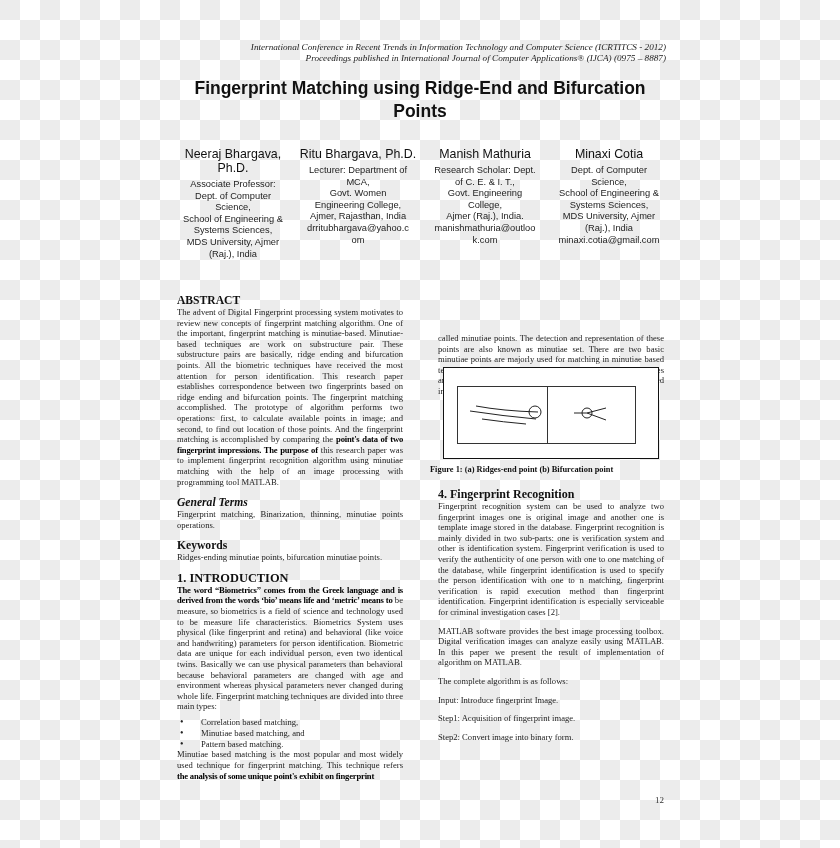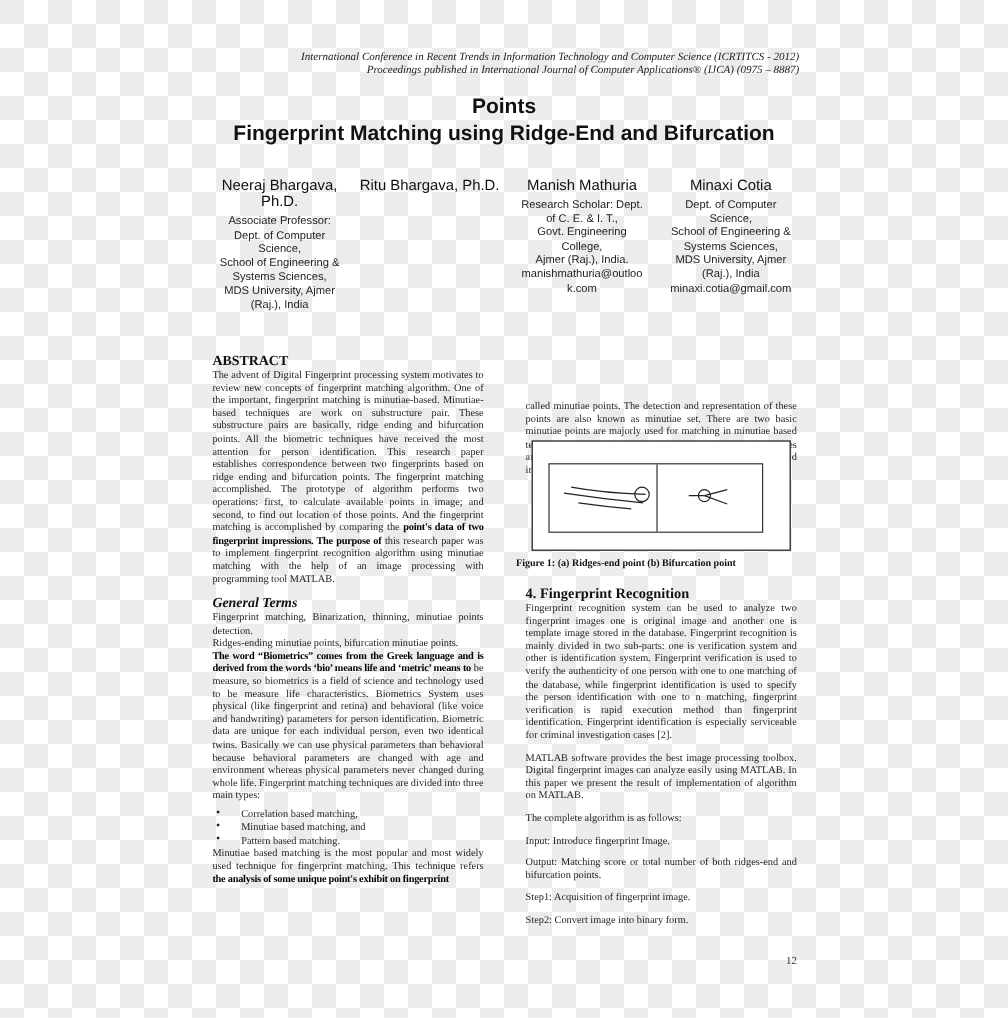--- a/index.html
+++ b/index.html
@@ -42,36 +42,43 @@
   .fig-caption { left: 430px; width: 240px; top: 465px; text-align: left; font-weight: bold; font-size: 8.4px; color: #111; }
   .page-num { left: 655px; top: 795px; font-size: 9px; color: #333; }
 </style>
 </head>
 <body>
 
 <div class="abs header-line serif" style="top:42px;">International Conference in Recent Trends in Information Technology and Computer Science (ICRTITCS - 2012)</div>
 <div class="abs header-line serif" style="top:53px;padding-left:24px;">Proceedings published in International Journal of Computer Applications® (IJCA) (0975 – 8887)</div>
 
 <div class="abs title sans">
+  <div>Fingerprint Matching using Ridge-End and Bifurcation</div>
   <div>Points</div>
-  <div>Fingerprint Matching using Ridge-End and Bifurcation</div>
 </div>
 
 <div class="abs author sans" style="left:172px;">
   <div class="name">Neeraj Bhargava, Ph.D.</div>
   <div class="aff">Associate Professor:
 Dept. of Computer
 Science,
 School of Engineering &amp;
 Systems Sciences,
 MDS University, Ajmer
 (Raj.), India</div>
 </div>
 <div class="abs author sans" style="left:297px;">
   <div class="name">Ritu Bhargava, Ph.D.</div>
+  <div class="aff">Lecturer: Department of
+MCA,
+Govt. Women
+Engineering College,
+Ajmer, Rajasthan, India
+drritubhargava@yahoo.c
+om</div>
 </div>
 <div class="abs author sans" style="left:424px;">
   <div class="name">Manish Mathuria</div>
   <div class="aff">Research Scholar: Dept.
 of C. E. &amp; I. T.,
 Govt. Engineering
 College,
 Ajmer (Raj.), India.
 manishmathuria@outloo
 k.com</div>
@@ -85,24 +92,26 @@
 MDS University, Ajmer
 (Raj.), India
 minaxi.cotia@gmail.com</div>
 </div>
 
 <div class="abs col serif" style="left:177px; top:294px;">
   <h2 class="h1">ABSTRACT</h2>
   <p><span>The advent of Digital Fingerprint processing system motivates to review new concepts of fingerprint matching algorithm. One of the important, fingerprint matching is minutiae-based. Minutiae-based techniques are work on substructure pair. These substructure pairs are basically, ridge ending and bifurcation points. All the biometric techniques have received the most attention for person identification. This research paper establishes correspondence between two fingerprints based on ridge ending and bifurcation points. The fingerprint matching accomplished. The prototype of algorithm performs two operations: first, to calculate available points in image; and second, to find out location of those points. And the fingerprint matching is accomplished by comparing the</span> <span class="bold-dark">point's data of two fingerprint impressions. The purpose of</span> <span>this research paper was to implement fingerprint recognition algorithm using minutiae matching with the help of an image processing with programming tool MATLAB.</span></p>
 
   <h2 class="h1" style="margin-top:9px;font-style:italic;">General Terms</h2>
-  <p>Fingerprint matching, Binarization, thinning, minutiae points detection.</p>
+  <p>Fingerprint matching, Binarization, thinning, minutiae points operations.</p>
 
+  <h2 class="h1" style="margin-top:9px;">Keywords</h2>
   <p>Ridges-ending minutiae points, bifurcation minutiae points.</p>
 
+  <h2 class="h1" style="margin-top:9px; font-size:12.4px;">1.  INTRODUCTION</h2>
   <p><span class="bold-dark" style="font-weight:600;">The word “Biometrics” comes from the Greek language and is derived from the words ‘bio’ means life and ‘metric’ means to</span> <span>be measure, so biometrics is a field of science and technology used to be measure life characteristics. Biometrics System uses physical (like fingerprint and retina) and behavioral (like voice and handwriting) parameters for person identification. Biometric data are unique for each individual person, even two identical twins. Basically we can use physical parameters than behavioral because behavioral parameters are changed with age and environment whereas physical parameters never changed during whole life. Fingerprint matching techniques are divided into three main types:</span></p>
   <ul class="bul" style="margin-top:5px;">
     <li>Correlation based matching,</li>
     <li>Minutiae based matching, and</li>
     <li>Pattern based matching.</li>
   </ul>
   <p><span>Minutiae based matching is the most popular and most widely used technique for fingerprint matching. This technique refers</span> <span class="bold-dark">the analysis of some unique point's exhibit on fingerprint</span></p>
 </div>
 
 <div class="abs col serif" style="left:438px; top:293px;margin-top:40px;">
@@ -124,21 +133,20 @@
       <line x1="129" y1="26" x2="148" y2="33" stroke="#222" stroke-width="1"></line>
       <circle cx="129" cy="26" r="5" stroke="#222" stroke-width="1" fill="none"></circle>
     </svg>
   </div>
 </div>
 <div class="abs fig-caption serif">Figure 1: (a) Ridges-end point (b) Bifurcation point</div>
 
 <div class="abs col serif" style="left:438px; top:488px;">
   <h2 class="h1" style="font-size:12px;">4.  Fingerprint Recognition</h2>
   <p>Fingerprint recognition system can be used to analyze two fingerprint images one is original image and another one is template image stored in the database. Fingerprint recognition is mainly divided in two sub-parts: one is verification system and other is identification system. Fingerprint verification is used to verify the authenticity of one person with one to one matching of the database, while fingerprint identification is used to specify the person identification with one to n matching, fingerprint verification is rapid execution method than fingerprint identification. Fingerprint identification is especially serviceable for criminal investigation cases [2].</p>
-  <p style="margin-top:8px;"> MATLAB software provides the best image processing toolbox. Digital fingerprint images can analyze easily using MATLAB. In this paper we present the result of implementation of algorithm on MATLAB.</p>
+  <p style="margin-top:8px;"> MATLAB software provides the best image processing toolbox. Digital verification images can analyze easily using MATLAB. In this paper we present the result of implementation of algorithm on MATLAB.</p>
   <p style="margin-top:8px;">The complete algorithm is as follows:</p>
   <p style="margin-top:8px;">Input: Introduce fingerprint Image.</p>
-  <p style="margin-top:8px;">Output: Matching score or total number of both ridges-end and bifurcation points.</p>
   <p style="margin-top:8px;">Step1: Acquisition of fingerprint image.</p>
   <p style="margin-top:8px;">Step2: Convert image into binary form.</p>
 </div>
 
 <div class="abs page-num serif">12</div>
 
 </body></html>

